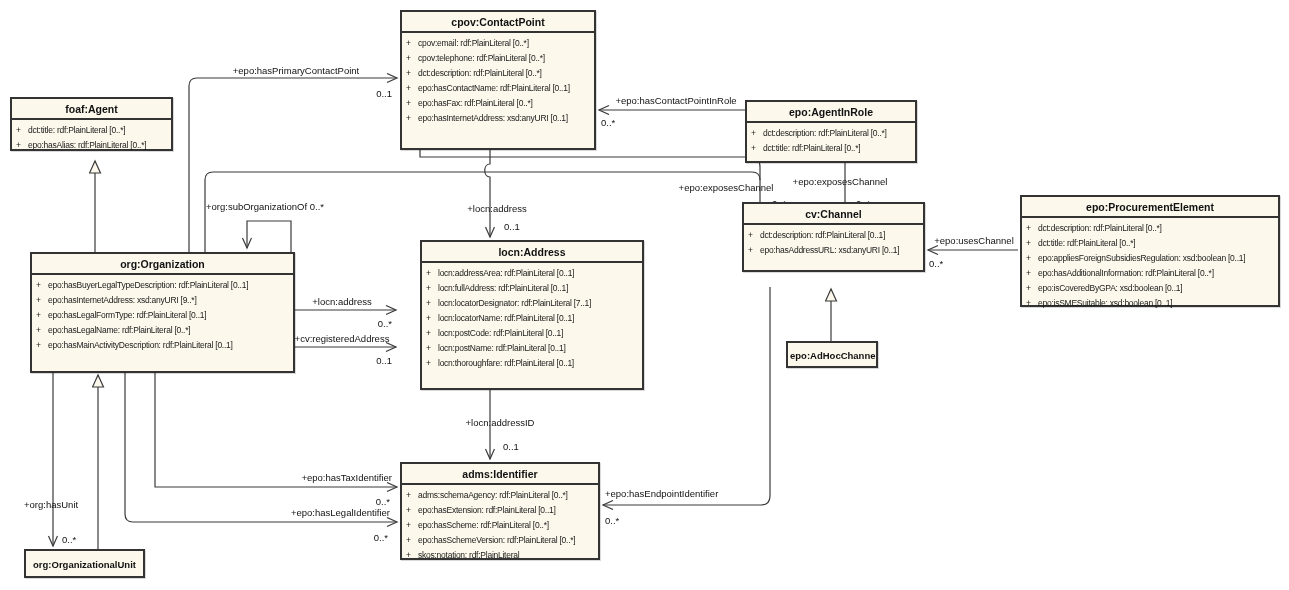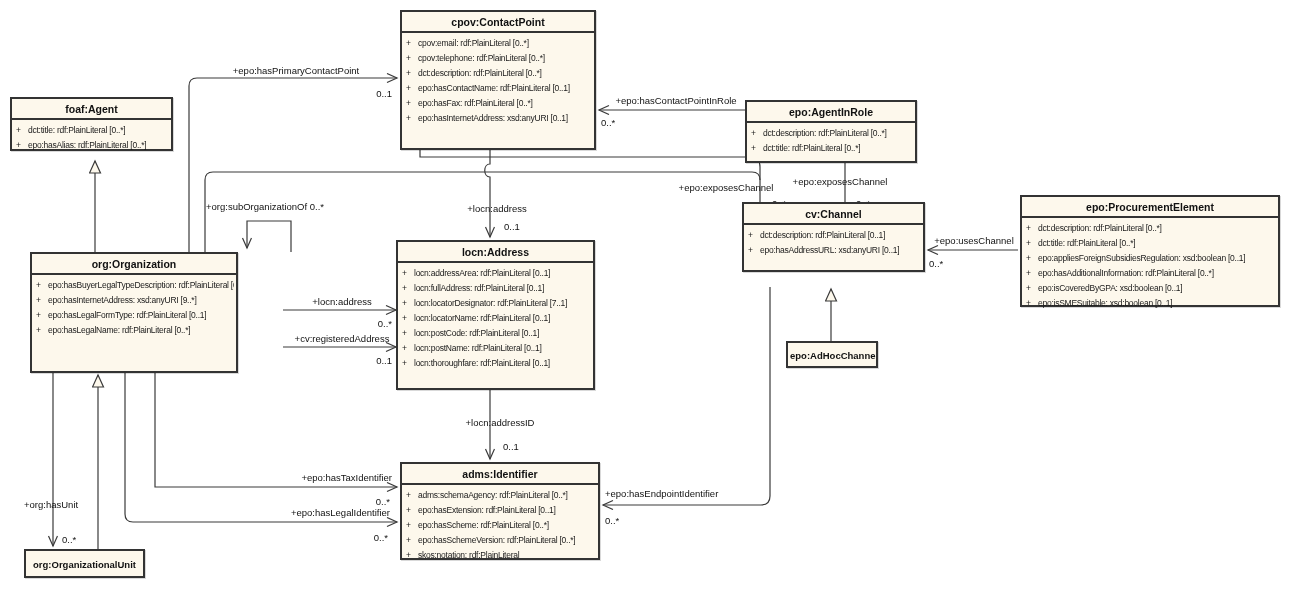--- a/index.html
+++ b/index.html
@@ -116,31 +116,32 @@
   </div>
 
   <div class="uml-class" style="left:745px;top:100px;width:172px;height:63px">
     <div class="uml-title">epo:AgentInRole</div>
     <div class="uml-attrs">
       <div class="uml-attr"><span class="vis">+</span><span>dct:description: rdf:PlainLiteral [0..*]</span></div>
       <div class="uml-attr"><span class="vis">+</span><span>dct:title: rdf:PlainLiteral [0..*]</span></div>
     </div>
   </div>
 
-  <div class="uml-class" style="left:30px;top:252px;width:208px;height:121px">
+  <div class="uml-class" style="left:30px;top:252px;width:265px;height:121px">
     <div class="uml-title">org:Organization</div>
     <div class="uml-attrs">
       <div class="uml-attr"><span class="vis">+</span><span>epo:hasBuyerLegalTypeDescription: rdf:PlainLiteral [0..1]</span></div>
       <div class="uml-attr"><span class="vis">+</span><span>epo:hasInternetAddress: xsd:anyURI [9..*]</span></div>
       <div class="uml-attr"><span class="vis">+</span><span>epo:hasLegalFormType: rdf:PlainLiteral [0..1]</span></div>
       <div class="uml-attr"><span class="vis">+</span><span>epo:hasLegalName: rdf:PlainLiteral [0..*]</span></div>
+      <div class="uml-attr"><span class="vis">+</span><span>epo:hasMainActivityDescription: rdf:PlainLiteral [0..1]</span></div>
     </div>
   </div>
 
-  <div class="uml-class" style="left:396px;top:240px;width:199px;height:150px">
+  <div class="uml-class" style="left:420px;top:240px;width:224px;height:150px">
     <div class="uml-title">locn:Address</div>
     <div class="uml-attrs">
       <div class="uml-attr"><span class="vis">+</span><span>locn:addressArea: rdf:PlainLiteral [0..1]</span></div>
       <div class="uml-attr"><span class="vis">+</span><span>locn:fullAddress: rdf:PlainLiteral [0..1]</span></div>
       <div class="uml-attr"><span class="vis">+</span><span>locn:locatorDesignator: rdf:PlainLiteral [7..1]</span></div>
       <div class="uml-attr"><span class="vis">+</span><span>locn:locatorName: rdf:PlainLiteral [0..1]</span></div>
       <div class="uml-attr"><span class="vis">+</span><span>locn:postCode: rdf:PlainLiteral [0..1]</span></div>
       <div class="uml-attr"><span class="vis">+</span><span>locn:postName: rdf:PlainLiteral [0..1]</span></div>
       <div class="uml-attr"><span class="vis">+</span><span>locn:thoroughfare: rdf:PlainLiteral [0..1]</span></div>
     </div>

